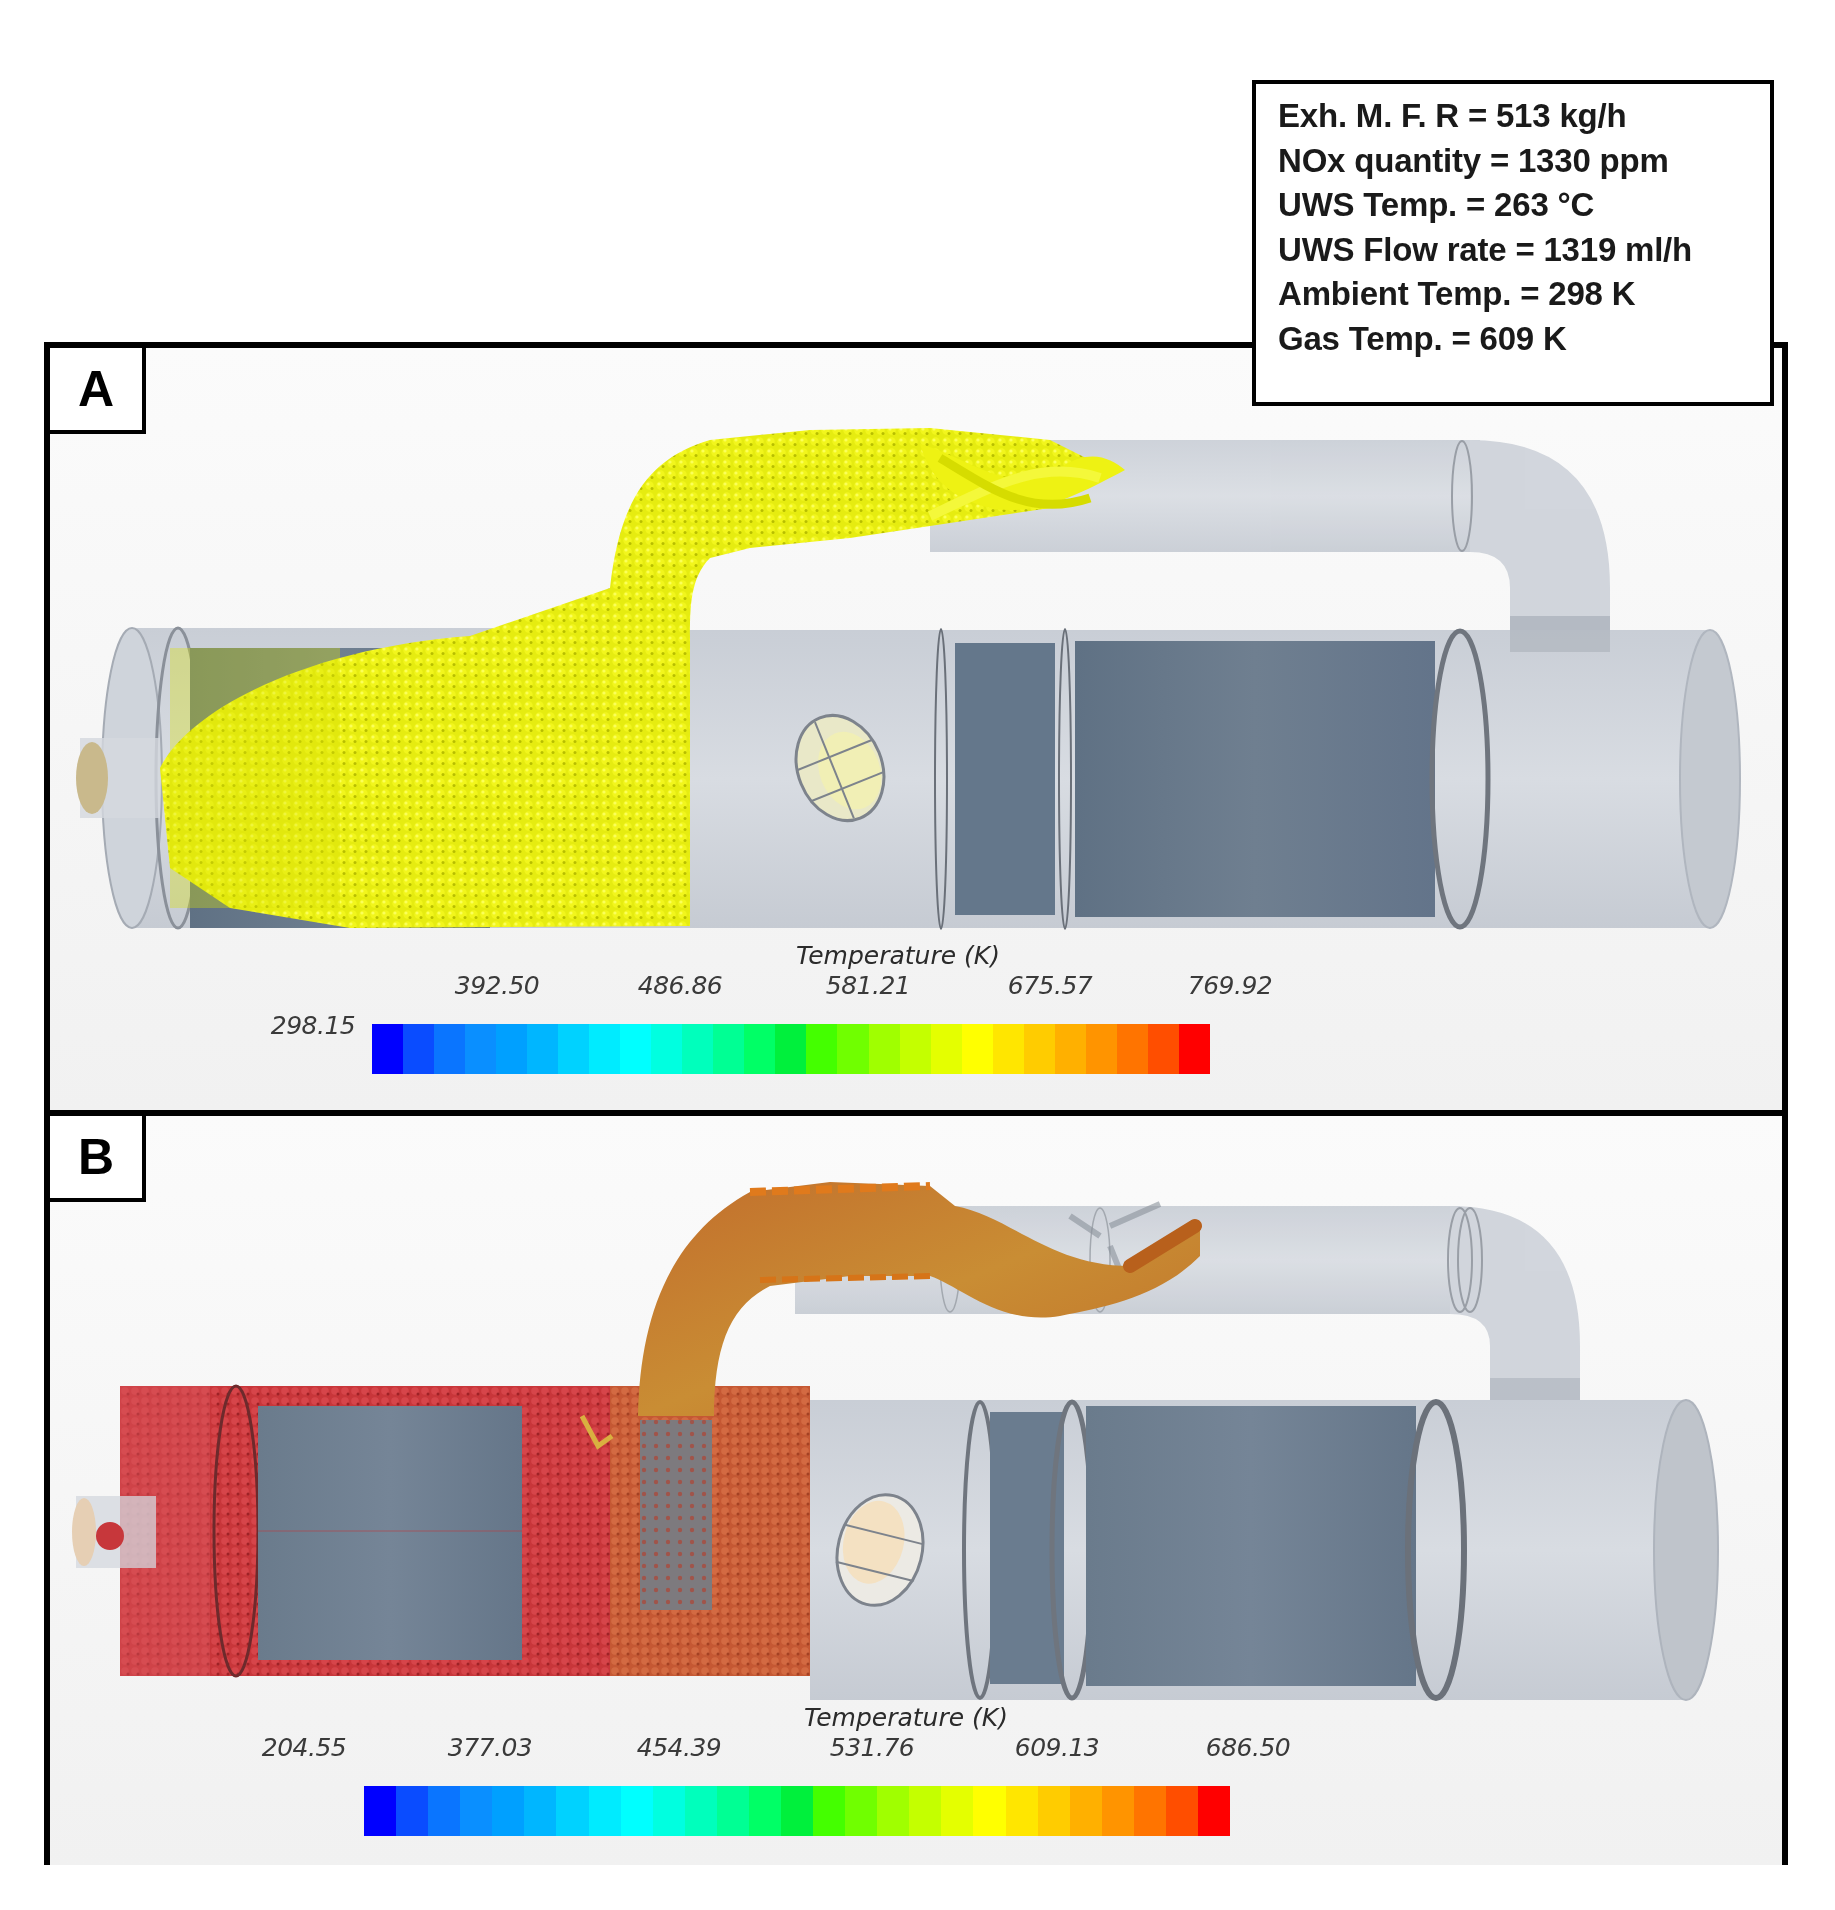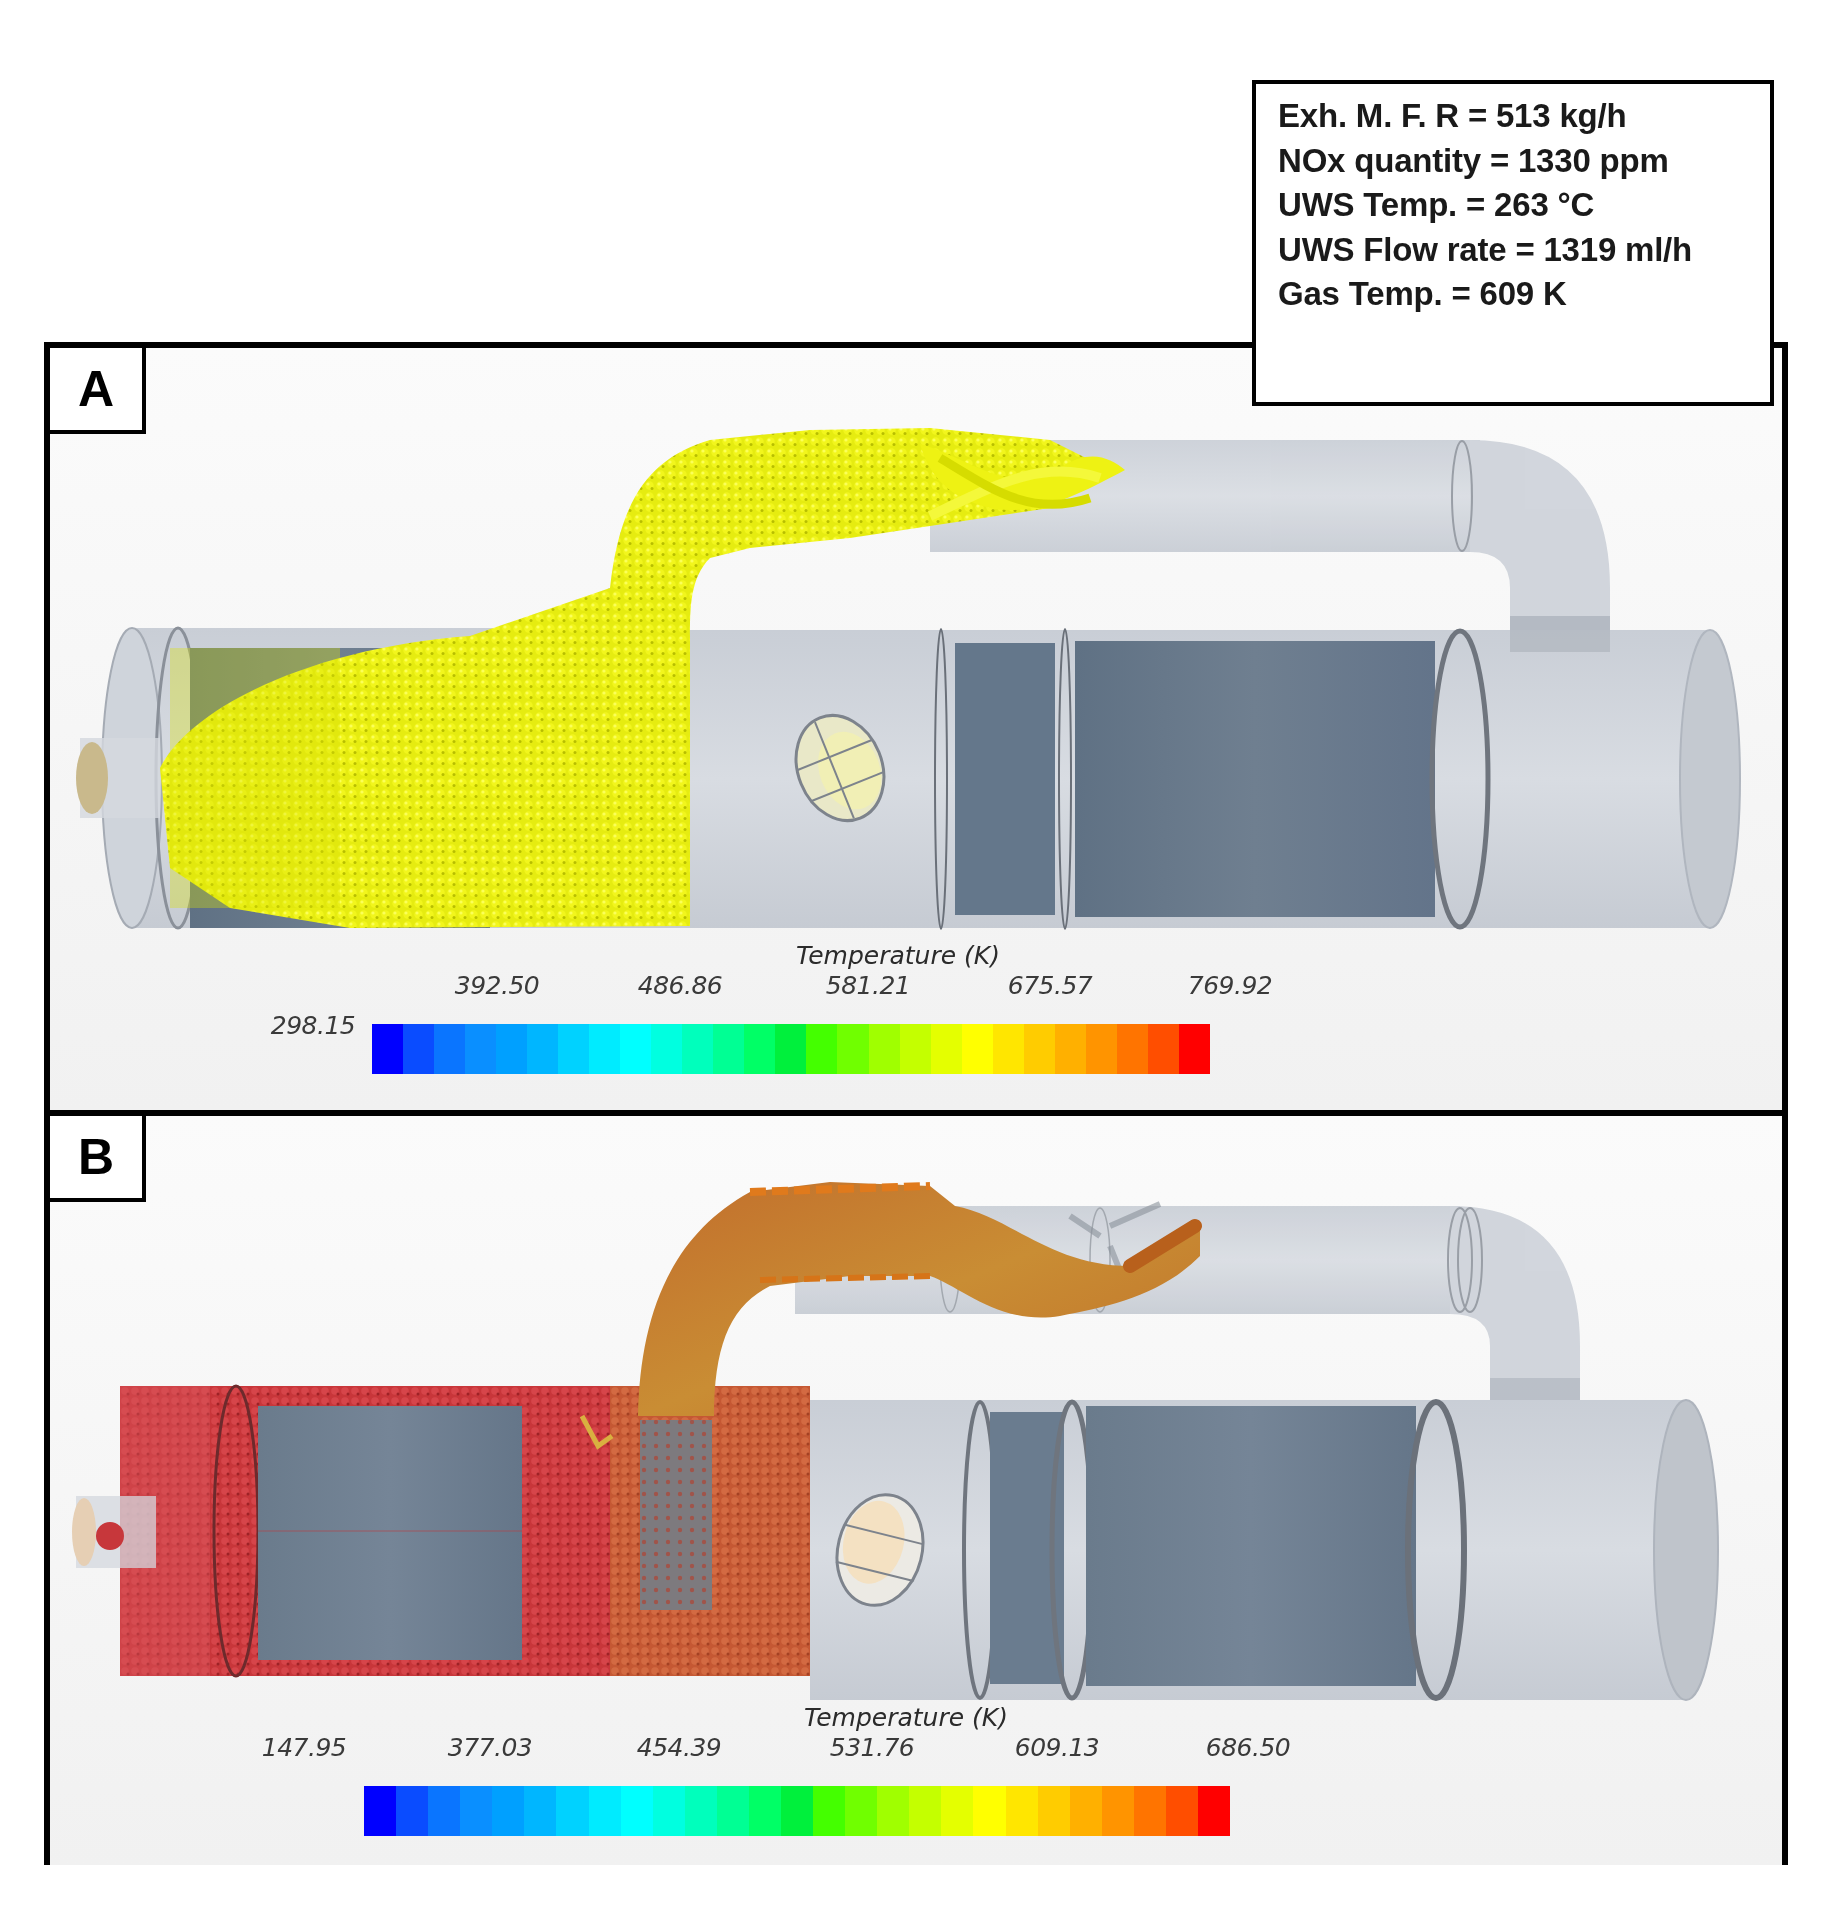--- a/index.html
+++ b/index.html
@@ -34,20 +34,21 @@
   .cbar span { flex: 1; height: 100%; }
 </style>
 </head>
 <body>
 
 <div class="info-box">
   <div class="info-line">Exh. M. F. R = 513 kg/h</div>
   <div class="info-line">NOx quantity  = 1330 ppm</div>
   <div class="info-line">UWS Temp. = 263 °C</div>
   <div class="info-line">UWS Flow rate = 1319 ml/h</div>
+  <div class="info-line">Ambient  Temp. = 298 K</div>
   <div class="info-line">Gas Temp. = 609 K</div>
 </div>
 
 <div class="frame">
 
   <div class="panel panel-a">
     <div class="panel-label">A</div>
 
     <svg class="scene" width="1732" height="762" viewBox="0 0 1732 762">
       <defs>
@@ -235,21 +236,21 @@
 
       <g>
         <path d="M588,300 C590,200 620,120 700,76 L780,66 L880,70 L905,90 C960,100 1000,150 1080,150 L1130,120 L1150,105 L1150,140 C1110,180 1060,190 1010,200 C950,210 910,170 880,160 L800,160 L720,170 C680,190 664,230 664,300 Z" fill="url(#plumeB)"></path>
         <path d="M700,76 L880,70" stroke="#e07a1c" stroke-width="8" stroke-dasharray="16,6" fill="none"></path>
         <path d="M710,164 L880,160" stroke="#d67418" stroke-width="6" stroke-dasharray="16,6" fill="none"></path>
         <path d="M1080,150 L1145,110" stroke="#b8601c" stroke-width="14" stroke-linecap="round"></path>
       </g>
     </svg>
 
     <div class="cbar-title" style="left:856px; top:587px;">Temperature (K)</div>
-    <div class="cbar-tick" style="left:254px; top:617px;">147.95</div>
+    <div class="cbar-tick" style="left:254px; top:617px;">204.55</div>
     <div class="cbar-tick" style="left:440px; top:617px;">377.03</div>
     <div class="cbar-tick" style="left:629px; top:617px;">454.39</div>
     <div class="cbar-tick" style="left:822px; top:617px;">531.76</div>
     <div class="cbar-tick" style="left:1007px; top:617px;">609.13</div>
     <div class="cbar-tick" style="left:1198px; top:617px;">686.50</div>
     <div class="cbar" id="cbar-b" style="left:314px; top:670px; width:866px;">
         <span style="background: rgb(0, 0, 255);"></span>
         <span style="background: rgb(10, 76, 255);"></span>
         <span style="background: rgb(10, 117, 255);"></span>
         <span style="background: rgb(10, 143, 255);"></span>

